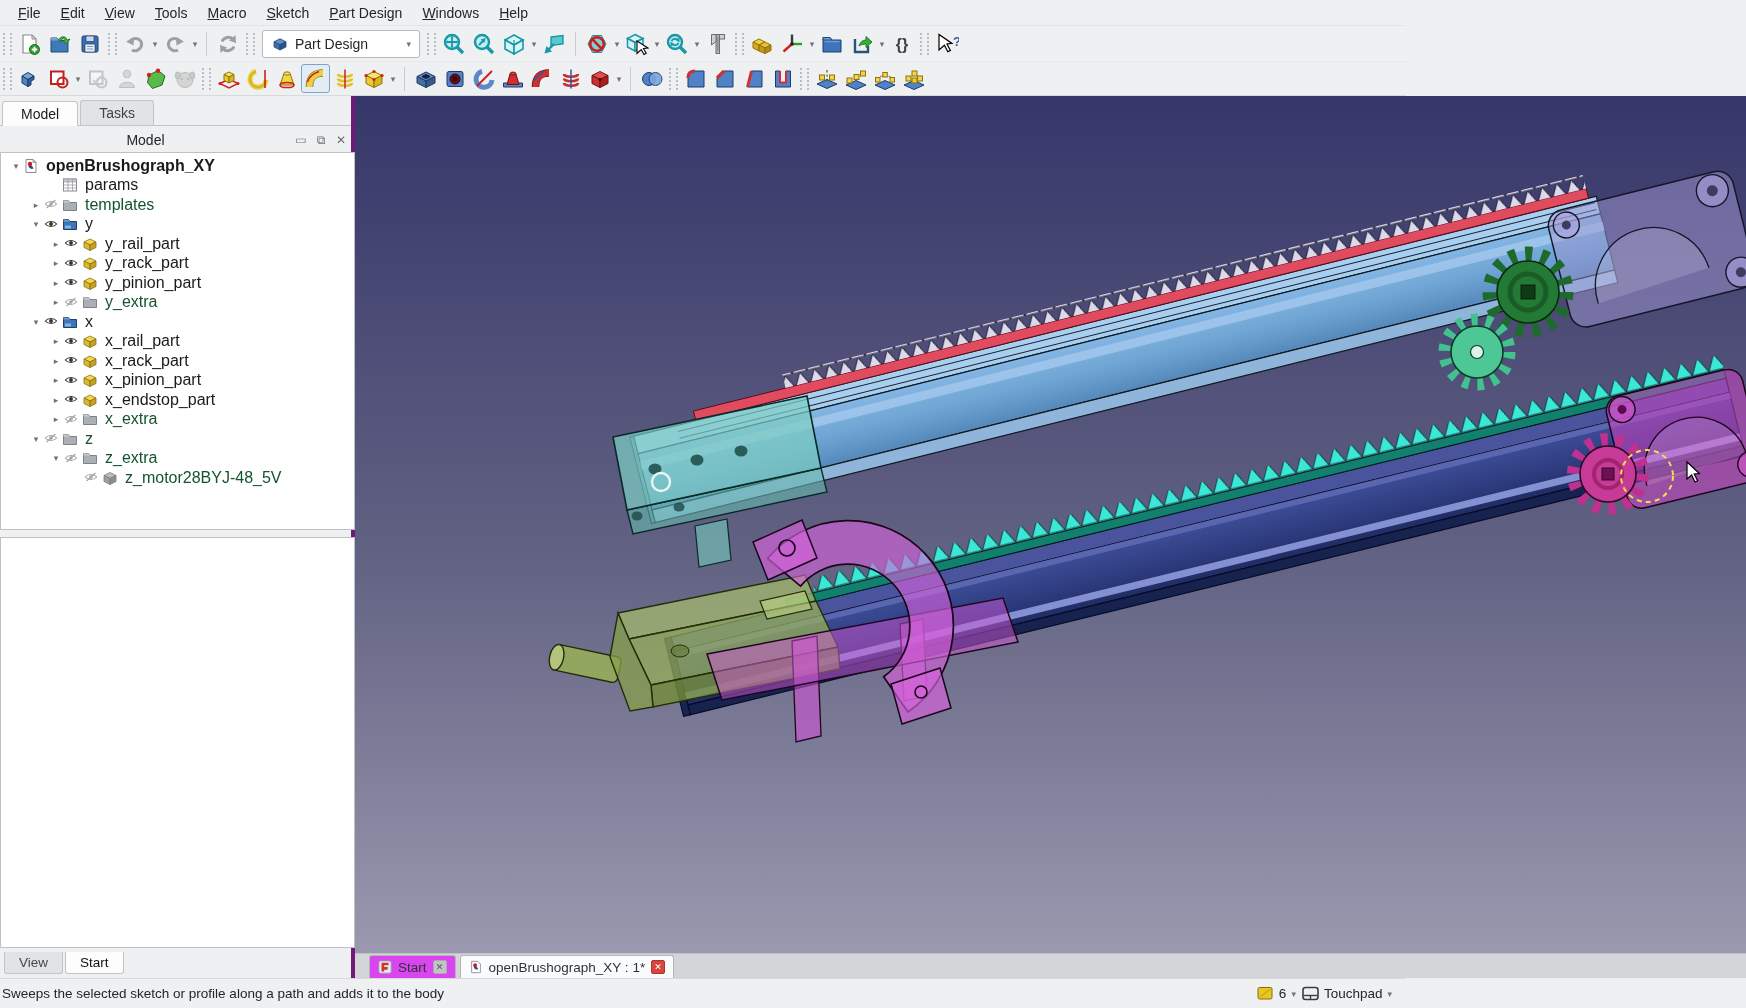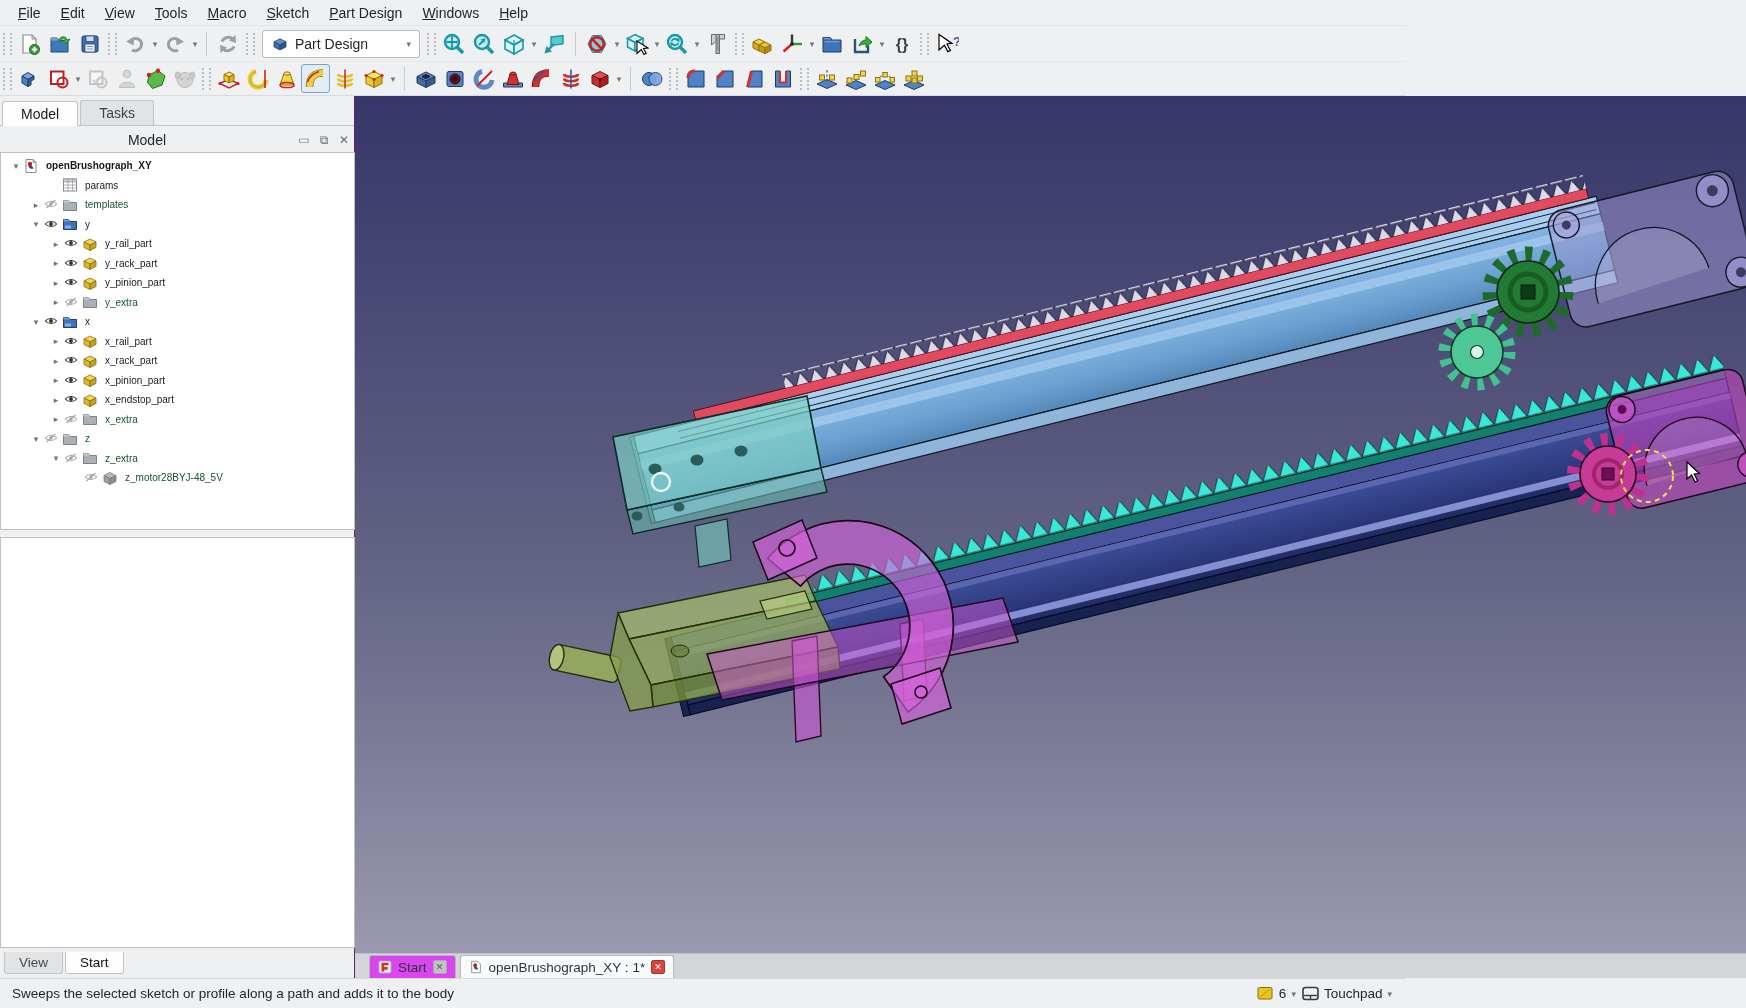--- a/index.html
+++ b/index.html
@@ -23,55 +23,55 @@
   .tb2 .tbtn { width:29px; height:29px; }
   .tbtn.active { border:1px solid #7aa4cc; background:#e2ecf5; border-radius:3px; }
   .tbtn.disabled { opacity:.45; filter:grayscale(1); }
   .dd { font-size:9px; color:#707478; width:10px; text-align:center; cursor:pointer; }
   .combo { display:flex; align-items:center; gap:6px; height:28px; padding:0 8px; margin:0 4px; background:#fff; border:1px solid #b6b9bd; border-radius:3px; min-width:158px; cursor:pointer; }
   .combo svg { width:18px; height:18px; }
   .combo .cval { flex:1; font-size:14px; color:#232629; }
   .combo .arr { font-size:9px; color:#70747a; }
 
   
-  .dock { position:absolute; left:0; top:96px; width:355px; height:882px; background:#eff0f1; border-right:1px solid #701a75; }
+  .dock { position:absolute; left:0; top:96px; width:355px; height:882px; background:#eff0f1; border-right:4px solid #701a75; }
   .dock-tabs { position:absolute; left:0; top:0; right:0; height:30px; border-bottom:1px solid #c2c4c7; display:flex; align-items:flex-end; padding-left:2px; }
   .dtab { padding:4px 18px; font-size:14px; color:#404346; background:#e2e3e5; border:1px solid #c2c4c7; border-bottom:none; border-radius:3px 3px 0 0; margin-right:2px; cursor:pointer; }
   .dtab.active { background:#fdfdfd; color:#1a1a1a; position:relative; top:1px; }
   .panel-head { position:absolute; left:0; top:31px; right:0; height:25px; display:flex; align-items:center; background:#eff0f1; }
   .ph-title { flex:1; text-align:center; font-size:14px; color:#232629; }
   .ph-btn { width:20px; height:18px; display:flex; align-items:center; justify-content:center; color:#6a6e72; font-size:12px; cursor:pointer; }
   .tree { position:absolute; left:0; top:56px; width:355px; height:378px; background:#ffffff; border:1px solid #bfc1c4; overflow:hidden; padding-top:3px; }
   .trow { display:flex; align-items:center; height:19.5px; cursor:pointer; }
   .exp { width:14px; font-size:9px; color:#6e7276; text-align:center; flex:none; }
   .eyeic { width:19px; height:15px; flex:none; }
   .eyeic svg { width:16px; height:14px; }
   .ticon { width:19px; height:16px; flex:none; }
   .ticon svg { width:16px; height:16px; }
-  .tlabel { padding-left:4px; font-size:10px; color:#1a1a1a; white-space:nowrap; }
+  .tlabel { padding-left:4px; font-size:16px; color:#1a1a1a; white-space:nowrap; }
   .trow.bold .tlabel { font-weight:bold; }
   .trow.muted .tlabel { color:#14532d; }
   .proppanel { position:absolute; left:0; top:441px; width:355px; height:411px; background:#ffffff; border:1px solid #bfc1c4; }
   .bottom-tabs { position:absolute; left:0; top:856px; right:0; height:26px; display:flex; align-items:flex-start; padding-left:4px; background:#eff0f1; }
   .btab { padding:3px 14px; font-size:13.5px; color:#45484c; background:#e2e3e5; border:1px solid #c2c4c7; border-top:none; border-radius:0 0 3px 3px; margin-right:2px; cursor:pointer; }
   .btab.active { background:#fdfdfd; color:#111; }
 
   
   .viewport { position:absolute; left:355px; top:96px; width:1391px; height:857px; }
   .viewport svg { display:block; width:1391px; height:857px; }
   .mdi { position:absolute; left:355px; top:953px; width:1391px; height:25px; background:#d4d5d8; border-top:1px solid #bfc1c4; display:flex; align-items:flex-end; padding-left:14px; }
   .mtab { display:flex; align-items:center; gap:6px; height:23px; padding:0 8px; font-size:13.5px; color:#303336; background:#d946ef; border:1px solid #b4b6b9; border-bottom:none; border-radius:3px 3px 0 0; margin-right:4px; cursor:pointer; }
   .mtab.active { background:#fafbfc; }
   .mtab svg { width:14px; height:14px; }
   .closebox { width:14px; height:14px; display:flex; align-items:center; justify-content:center; font-size:9px; color:#555; background:#c2c3c6; border:1px solid #a8aaad; border-radius:2px; cursor:pointer; }
   .closebox.red { background:#d8453c; border-color:#a8362e; color:#fff; }
 
   
   .statusbar { position:absolute; left:0; top:978px; width:100%; height:30px; background:#eff0f1; border-top:1px solid #d8d9db; display:flex; align-items:center; }
-  .status-left { flex:1; padding-left:12px; font-size:13.5px; color:#232629; }
+  .status-left { flex:1; padding-left:2px; font-size:13.5px; color:#232629; }
   .status-right { display:flex; align-items:center; gap:6px; padding-right:14px; }
   .status-right .sr-group { display:flex; align-items:center; gap:5px; cursor:pointer; }
   .status-right svg { width:17px; height:15px; }
   .sr-label { font-size:13.5px; color:#232629; }
   .sr-arr { font-size:9px; color:#70747a; }
 </style>
 </head>
 <body>
 
 <div class="app">

